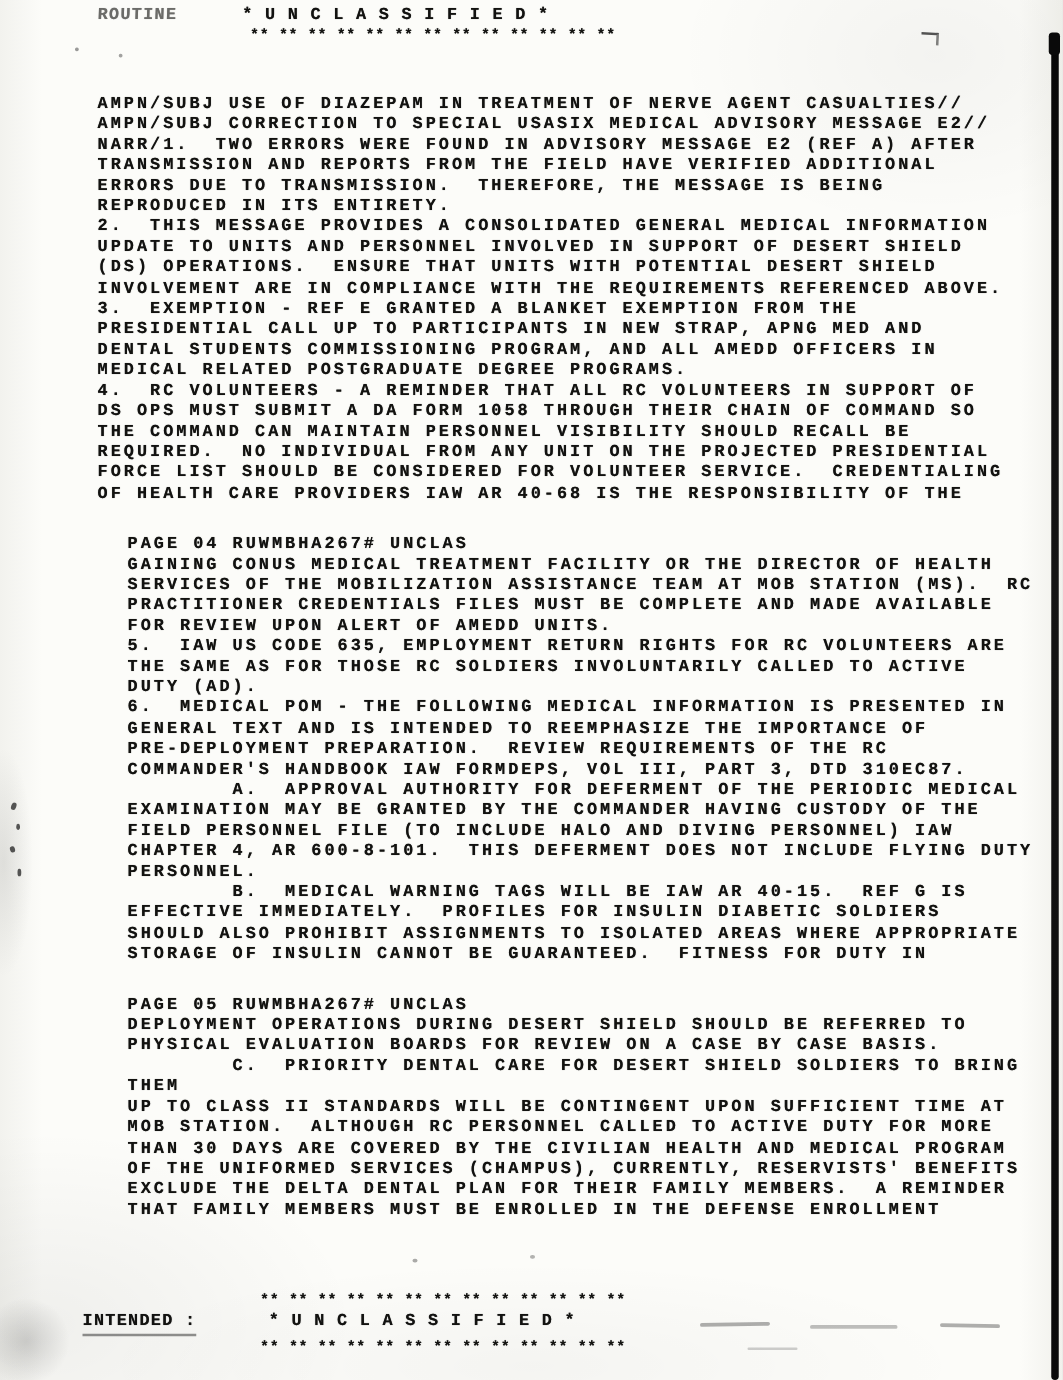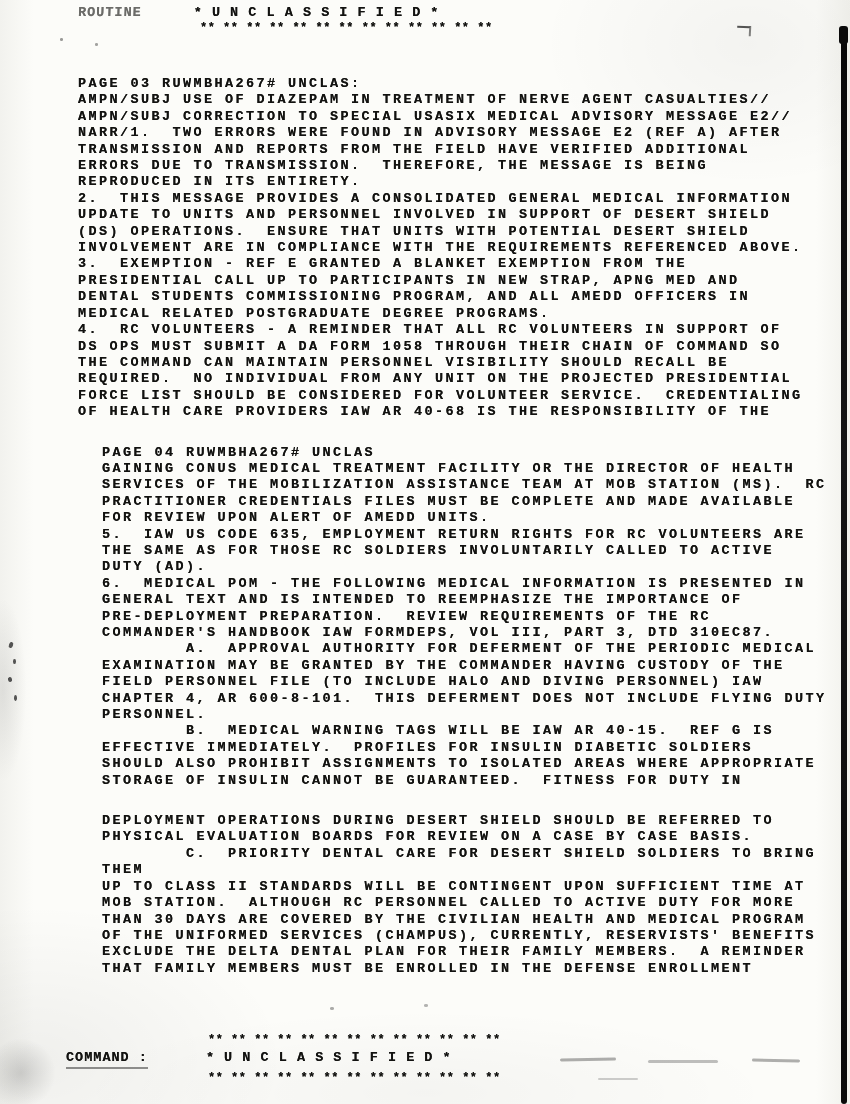--- a/index.html
+++ b/index.html
@@ -160,21 +160,20 @@
 
     <div class="top-banner">
       <span class="banner-text routing-faded">ROUTINE</span>
       <span class="banner-text">* U N C L A S S I F I E D *</span>
     </div>
     <div class="top-asterisks ast-row">** ** ** ** ** ** ** ** ** ** ** ** **</div>
 
     <div class="doc-body">
 
       <div class="page-block">
-        <div class="typewriter">PAGE 03 RUWMBHA267# UNCLAS:</div>
         <div class="typewriter">AMPN/SUBJ USE OF DIAZEPAM IN TREATMENT OF NERVE AGENT CASUALTIES//
 AMPN/SUBJ CORRECTION TO SPECIAL USASIX MEDICAL ADVISORY MESSAGE E2//
 NARR/1.  TWO ERRORS WERE FOUND IN ADVISORY MESSAGE E2 (REF A) AFTER
 TRANSMISSION AND REPORTS FROM THE FIELD HAVE VERIFIED ADDITIONAL
 ERRORS DUE TO TRANSMISSION.  THEREFORE, THE MESSAGE IS BEING
 REPRODUCED IN ITS ENTIRETY.
 2.  THIS MESSAGE PROVIDES A CONSOLIDATED GENERAL MEDICAL INFORMATION
 UPDATE TO UNITS AND PERSONNEL INVOLVED IN SUPPORT OF DESERT SHIELD
 (DS) OPERATIONS.  ENSURE THAT UNITS WITH POTENTIAL DESERT SHIELD
 INVOLVEMENT ARE IN COMPLIANCE WITH THE REQUIREMENTS REFERENCED ABOVE.
@@ -208,37 +207,38 @@
 FIELD PERSONNEL FILE (TO INCLUDE HALO AND DIVING PERSONNEL) IAW
 CHAPTER 4, AR 600-8-101.  THIS DEFERMENT DOES NOT INCLUDE FLYING DUTY
 PERSONNEL.
         B.  MEDICAL WARNING TAGS WILL BE IAW AR 40-15.  REF G IS
 EFFECTIVE IMMEDIATELY.  PROFILES FOR INSULIN DIABETIC SOLDIERS
 SHOULD ALSO PROHIBIT ASSIGNMENTS TO ISOLATED AREAS WHERE APPROPRIATE
 STORAGE OF INSULIN CANNOT BE GUARANTEED.  FITNESS FOR DUTY IN</div>
       </div>
 
       <div class="page-block">
+        <div class="typewriter">PAGE 05 RUWMBHA267# UNCLAS</div>
         <div class="typewriter">DEPLOYMENT OPERATIONS DURING DESERT SHIELD SHOULD BE REFERRED TO
 PHYSICAL EVALUATION BOARDS FOR REVIEW ON A CASE BY CASE BASIS.
         C.  PRIORITY DENTAL CARE FOR DESERT SHIELD SOLDIERS TO BRING THEM
 UP TO CLASS II STANDARDS WILL BE CONTINGENT UPON SUFFICIENT TIME AT
 MOB STATION.  ALTHOUGH RC PERSONNEL CALLED TO ACTIVE DUTY FOR MORE
 THAN 30 DAYS ARE COVERED BY THE CIVILIAN HEALTH AND MEDICAL PROGRAM
 OF THE UNIFORMED SERVICES (CHAMPUS), CURRENTLY, RESERVISTS' BENEFITS
 EXCLUDE THE DELTA DENTAL PLAN FOR THEIR FAMILY MEMBERS.  A REMINDER
 THAT FAMILY MEMBERS MUST BE ENROLLED IN THE DEFENSE ENROLLMENT</div>
       </div>
 
     </div>
 
     <div class="bottom-group">
       <div class="ast-row">** ** ** ** ** ** ** ** ** ** ** ** **</div>
       <div class="bottom-line">
-        <span class="banner-text underlined">COMMAND :</span>
+        <span class="banner-text underlined">INTENDED :</span>
         <span class="banner-text">* U N C L A S S I F I E D *</span>
       </div>
       <div class="ast-row">** ** ** ** ** ** ** ** ** ** ** ** **</div>
     </div>
 
   </div>
 
   <div class="right-edge-bar"></div>
   <div class="right-edge-blob"></div>
   <div class="corner-mark-tr"></div>

